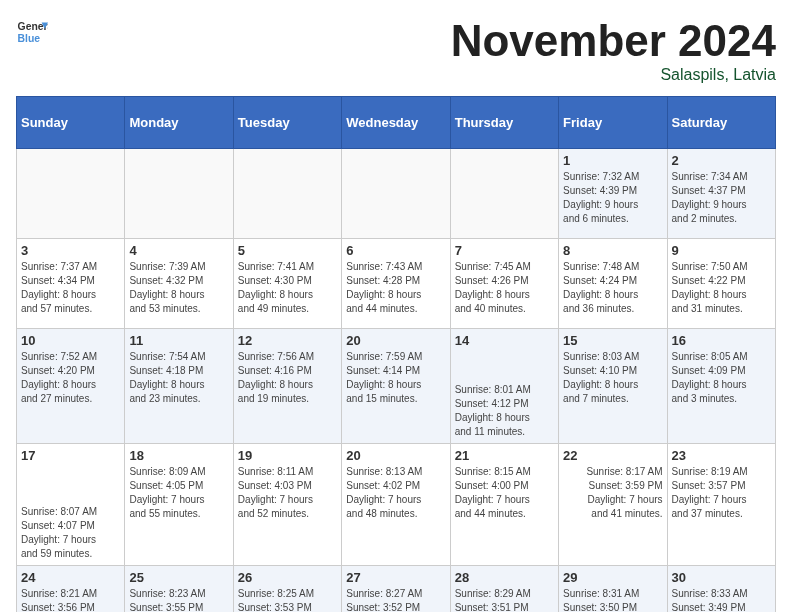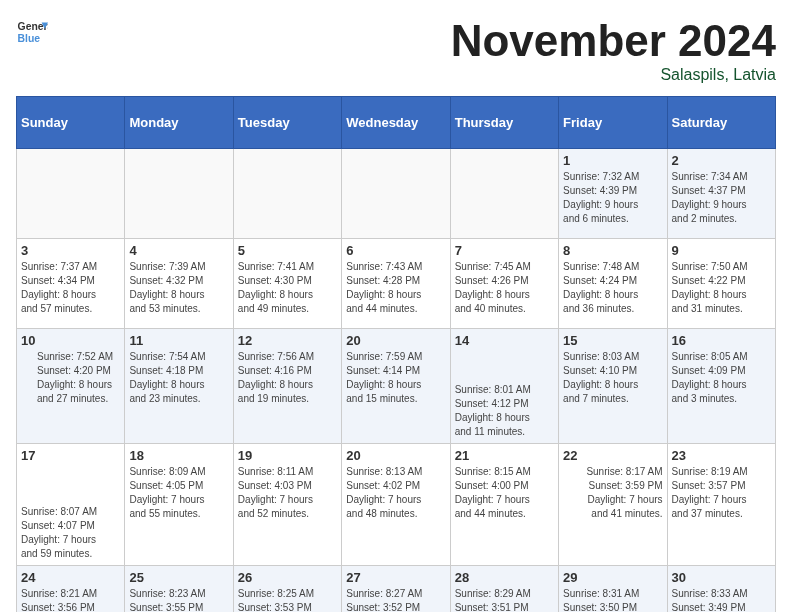--- a/index.html
+++ b/index.html
@@ -175,21 +175,21 @@
           <div class="day-number">9</div>
           <div class="day-info" style="white-space: pre-line;">Sunrise: 7:50 AM
 Sunset: 4:22 PM
 Daylight: 8 hours
 and 31 minutes.</div>
         </td>
       </tr>
       <tr>
         <td class="alt-row">
           <div class="day-number">10</div>
-          <div class="day-info" style="white-space: pre-line; margin-left: 16px;">Sunrise: 7:52 AM
+          <div class="day-info" style="white-space: pre-line;">Sunrise: 7:52 AM
 Sunset: 4:20 PM
 Daylight: 8 hours
 and 27 minutes.</div>
         </td>
         <td class="alt-row">
           <div class="day-number">11</div>
           <div class="day-info" style="white-space: pre-line;">Sunrise: 7:54 AM
 Sunset: 4:18 PM
 Daylight: 8 hours
 and 23 minutes.</div>

